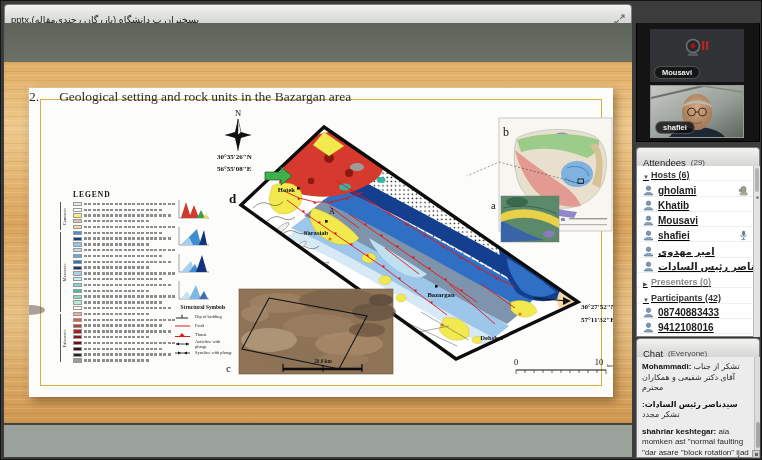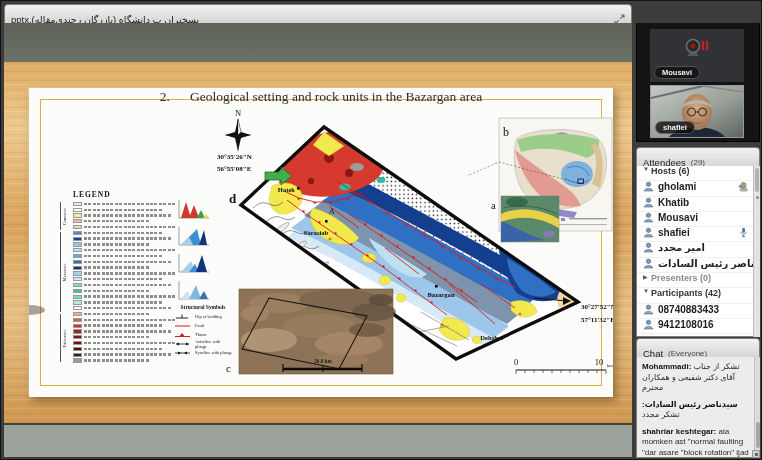--- a/index.html
+++ b/index.html
@@ -22,21 +22,21 @@
   .wood{position:absolute;left:0;right:0;top:39px;height:361px;
     background:
       repeating-linear-gradient(180deg, rgba(121,74,22,.10) 0 1px, rgba(0,0,0,0) 1px 4px,
         rgba(255,238,205,.16) 4px 5px, rgba(0,0,0,0) 5px 9px),
       linear-gradient(180deg,#e0ac64 0%,#eec98c 18%,#daa45d 45%,#e7c083 70%,#cf9750 100%);}
   .stage-bottom{position:absolute;left:0;right:0;top:400px;bottom:0;background:#9ba29b;
     border-top:2px solid #44443c;}
   .slide{position:absolute;left:25px;top:65px;width:584px;height:309px;background:#fcfcfa;
     box-shadow:3px 4px 9px rgba(60,30,0,.45), -1px -1px 2px rgba(255,255,255,.35);}
   .slide::before{content:'';position:absolute;inset:11px;border:1.2px solid #d7b13f;pointer-events:none;}
-  .slide-heading{position:absolute;left:0;right:0;top:1px;text-align:center;
+  .slide-heading{position:absolute;left:0;right:0;top:1px;
     font-family:"Liberation Serif","DejaVu Serif",serif;font-size:13.5px;color:#2b2b2b;z-index:3;}
   .slide-heading .num{margin-right:20px;}
   
   .legend{position:absolute;left:30px;top:102px;width:122px;height:174px;z-index:2;}
   .legend-title{font-family:"Liberation Serif",serif;font-weight:bold;font-size:7.5px;
     color:#111;letter-spacing:1px;margin-left:14px;}
   .legend-rows{position:absolute;left:14px;top:11px;right:0;}
   .lrow{display:flex;align-items:center;height:5.8px;}
   .lrow .sw{width:9px;height:4.2px;border:0.5px solid #9a9a9a;flex:none;}
   .lrow .ltxt{height:2.4px;margin-left:2px;
@@ -59,21 +59,21 @@
   .video-body{position:absolute;left:0;right:0;top:19px;bottom:0;background:#141414;
     border:1px solid #000;border-top:none;}
   .vtile{position:absolute;left:13px;width:94px;}
   .vtile1{top:6px;height:53px;background:#303236;}
   .vtile2{top:62px;height:53px;border:1px solid #999;}
   .vpill{position:absolute;left:4px;bottom:3px;background:rgba(15,15,15,.8);color:#f0f0f0;
     font-size:7.5px;font-weight:bold;padding:1px 7px;border-radius:7px;border:1px solid rgba(255,255,255,.25);}
   .attendees-pod{position:absolute;left:0;top:143px;width:124px;height:190px;}
   .att-body{position:absolute;left:0;right:0;top:19px;bottom:0;background:#ffffff;
     border:1px solid #7e7e7e;border-top:none;overflow:hidden;}
-  .arow{display:flex;align-items:flex-start;height:15.3px;padding-left:6px;border-bottom:0.5px solid #f0f0f0;}
+  .arow{display:flex;align-items:flex-end;height:15.3px;padding-left:6px;border-bottom:0.5px solid #f0f0f0;text-decoration:underline;}
   .arow .tri{font-size:6px;color:#555;width:8px;}
   .arow .glbl{font-weight:bold;color:#333;font-size:9px;}
   .arow.muted .glbl{color:#8a8a8a;font-weight:bold;}
   .arow .aname{font-size:10px;color:#1e1e1e;font-weight:bold;margin-left:4px;flex:1;
     white-space:nowrap;overflow:hidden;}
   .arow .badge{margin-right:10px;}
   .att-scroll{position:absolute;right:0;top:0;bottom:0;width:7px;background:#e3e3e3;
     border-left:1px solid #bcbcbc;}
   .att-thumb{position:absolute;left:1px;right:1px;top:2px;height:24px;background:#b2b2b2;border-radius:3px;}
   .att-dot{position:absolute;left:2px;top:30px;width:3px;height:3px;background:#8a8a8a;border-radius:50%;}
@@ -604,21 +604,21 @@
               <path d="M2.8,4.8 C2.8,8 8.2,8 8.2,4.8" stroke="#5a7a9a" fill="none" stroke-width="0.9"></path>
               <line x1="5.5" y1="7.8" x2="5.5" y2="9.3" stroke="#5a7a9a" stroke-width="0.9"></line>
               <line x1="3.8" y1="9.6" x2="7.2" y2="9.6" stroke="#5a7a9a" stroke-width="0.9"></line>
             </svg>
           </div>
           <div class="arow">
             <svg width="11" height="11" viewBox="0 0 11 11">
               <circle cx="5.5" cy="3.3" r="2.2" fill="#7d97b5" stroke="#4e688a" stroke-width="0.6"></circle>
               <path d="M1.2,10 C1.2,6.6 9.8,6.6 9.8,10 Z" fill="#8aa3c0" stroke="#4e688a" stroke-width="0.6"></path>
             </svg>
-            <span class="aname">امیر مجدد</span>
+            <span class="aname">امیر مهدوی</span>
           </div>
           <div class="arow">
             <svg width="11" height="11" viewBox="0 0 11 11">
               <circle cx="5.5" cy="3.3" r="2.2" fill="#7d97b5" stroke="#4e688a" stroke-width="0.6"></circle>
               <path d="M1.2,10 C1.2,6.6 9.8,6.6 9.8,10 Z" fill="#8aa3c0" stroke="#4e688a" stroke-width="0.6"></path>
             </svg>
             <span class="aname">سیدناصر رئیس السادات</span>
           </div>
           <div class="arow muted">
             <span class="tri">▶</span>

